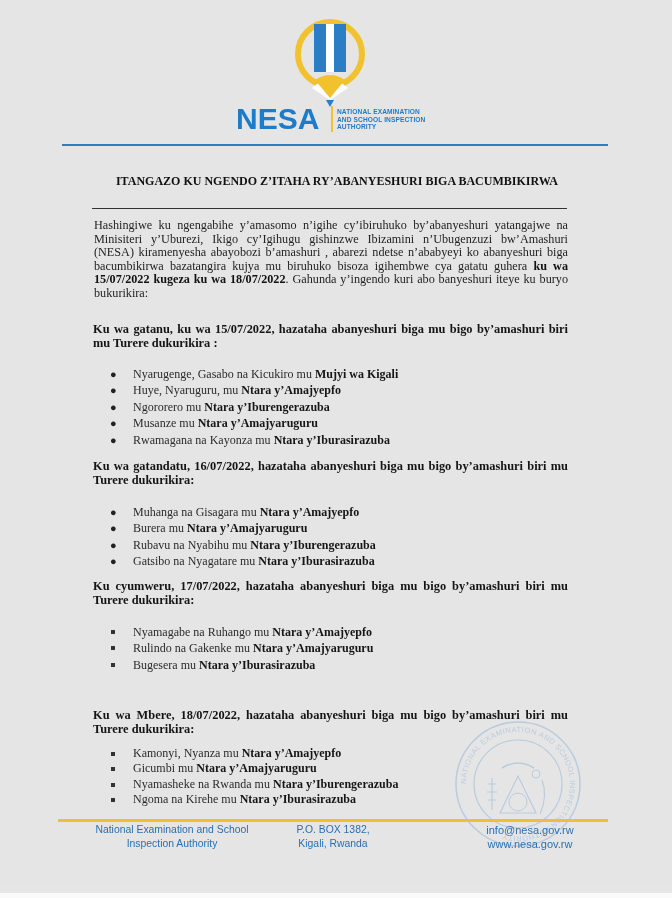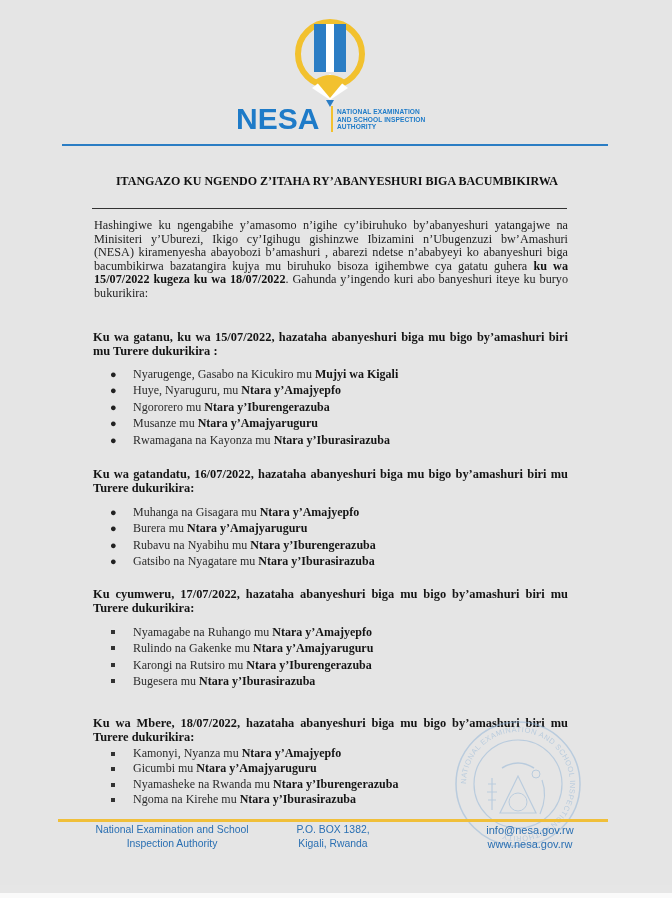--- a/index.html
+++ b/index.html
@@ -18,21 +18,21 @@
     .logo-tag { position: absolute; left: 337px; top: 108px; font-family: "Liberation Sans", sans-serif; font-weight: bold; font-size: 6.6px; line-height: 7.6px; color: #1e7bc8; letter-spacing: 0.1px; }
 
     .header-rule { position: absolute; left: 62px; top: 144px; width: 546px; height: 2px; background: #2b7dc4; }
 
     .title { position: absolute; left: 92px; top: 174px; width: 490px; text-align: center; font-weight: bold; font-size: 12px; line-height: 15px; color: #111; }
     .title-rule { position: absolute; left: 92px; top: 208px; width: 475px; height: 1px; background: #333; }
 
     .para { position: absolute; left: 94px; top: 219px; width: 474px; font-size: 12.2px; line-height: 13.6px; text-align: justify; color: #222; }
     .para b { color: #111; }
 
-    .section-head { position: absolute; left: 93px; width: 475px; font-weight: bold; font-size: 12.4px; line-height: 14px; text-align: justify; color: #141414; margin-top: 8px; }
+    .section-head { position: absolute; left: 93px; width: 475px; font-weight: bold; font-size: 12.4px; line-height: 14px; text-align: justify; color: #141414; }
 
     .blist { position: absolute; left: 108px; margin: 0; padding: 0; list-style: none; font-size: 12px; line-height: 16.4px; color: #2a2a2a; }
     .blist li { position: relative; padding-left: 25px; white-space: nowrap; }
     .blist li .bullet { position: absolute; left: 2px; top: 0; font-size: 11px; color: #222; }
     .blist li .sq { position: absolute; left: 3px; top: 6px; width: 4px; height: 4px; background: #333; }
     .blist li b { color: #151515; }
 
     .stamp { position: absolute; left: 452px; top: 718px; width: 132px; height: 132px; opacity: 0.5; }
 
     .footer-rule { position: absolute; left: 58px; top: 819px; width: 550px; height: 3px; background: #f0bf3a; }
@@ -87,21 +87,20 @@
     <li><span class="bullet">●</span><span>Muhanga na Gisagara mu </span><b>Ntara y’Amajyepfo</b></li>
     <li><span class="bullet">●</span><span>Burera mu </span><b>Ntara y’Amajyaruguru</b></li>
     <li><span class="bullet">●</span><span>Rubavu na Nyabihu mu </span><b>Ntara y’Iburengerazuba</b></li>
     <li><span class="bullet">●</span><span>Gatsibo na Nyagatare mu </span><b>Ntara y’Iburasirazuba</b></li>
   </ul>
 
   <div class="section-head" style="top:579px;">Ku cyumweru, 17/07/2022, hazataha abanyeshuri biga mu bigo by’amashuri biri mu Turere dukurikira:</div>
   <ul class="blist" style="top:624px;">
     <li><span class="sq"></span><span>Nyamagabe na Ruhango mu </span><b>Ntara y’Amajyepfo</b></li>
     <li><span class="sq"></span><span>Rulindo na Gakenke mu </span><b>Ntara y’Amajyaruguru</b></li>
-    <li><span class="sq"></span><span>Karongi na Rutsiro mu </span><b>Ntara y’Iburengerazuba</b></li>
     <li><span class="sq"></span><span>Bugesera mu </span><b>Ntara y’Iburasirazuba</b></li>
   </ul>
 
   <div class="section-head" style="top:708px;">Ku wa Mbere, 18/07/2022, hazataha abanyeshuri biga mu bigo by’amashuri biri mu Turere dukurikira:</div>
   <ul class="blist" style="top:746px; line-height:15.4px;">
     <li><span class="sq"></span><span>Kamonyi, Nyanza mu </span><b>Ntara y’Amajyepfo</b></li>
     <li><span class="sq"></span><span>Gicumbi mu </span><b>Ntara y’Amajyaruguru</b></li>
     <li><span class="sq"></span><span>Nyamasheke na Rwanda mu </span><b>Ntara y’Iburengerazuba</b></li>
     <li><span class="sq"></span><span>Ngoma na Kirehe mu </span><b>Ntara y’Iburasirazuba</b></li>
   </ul>

